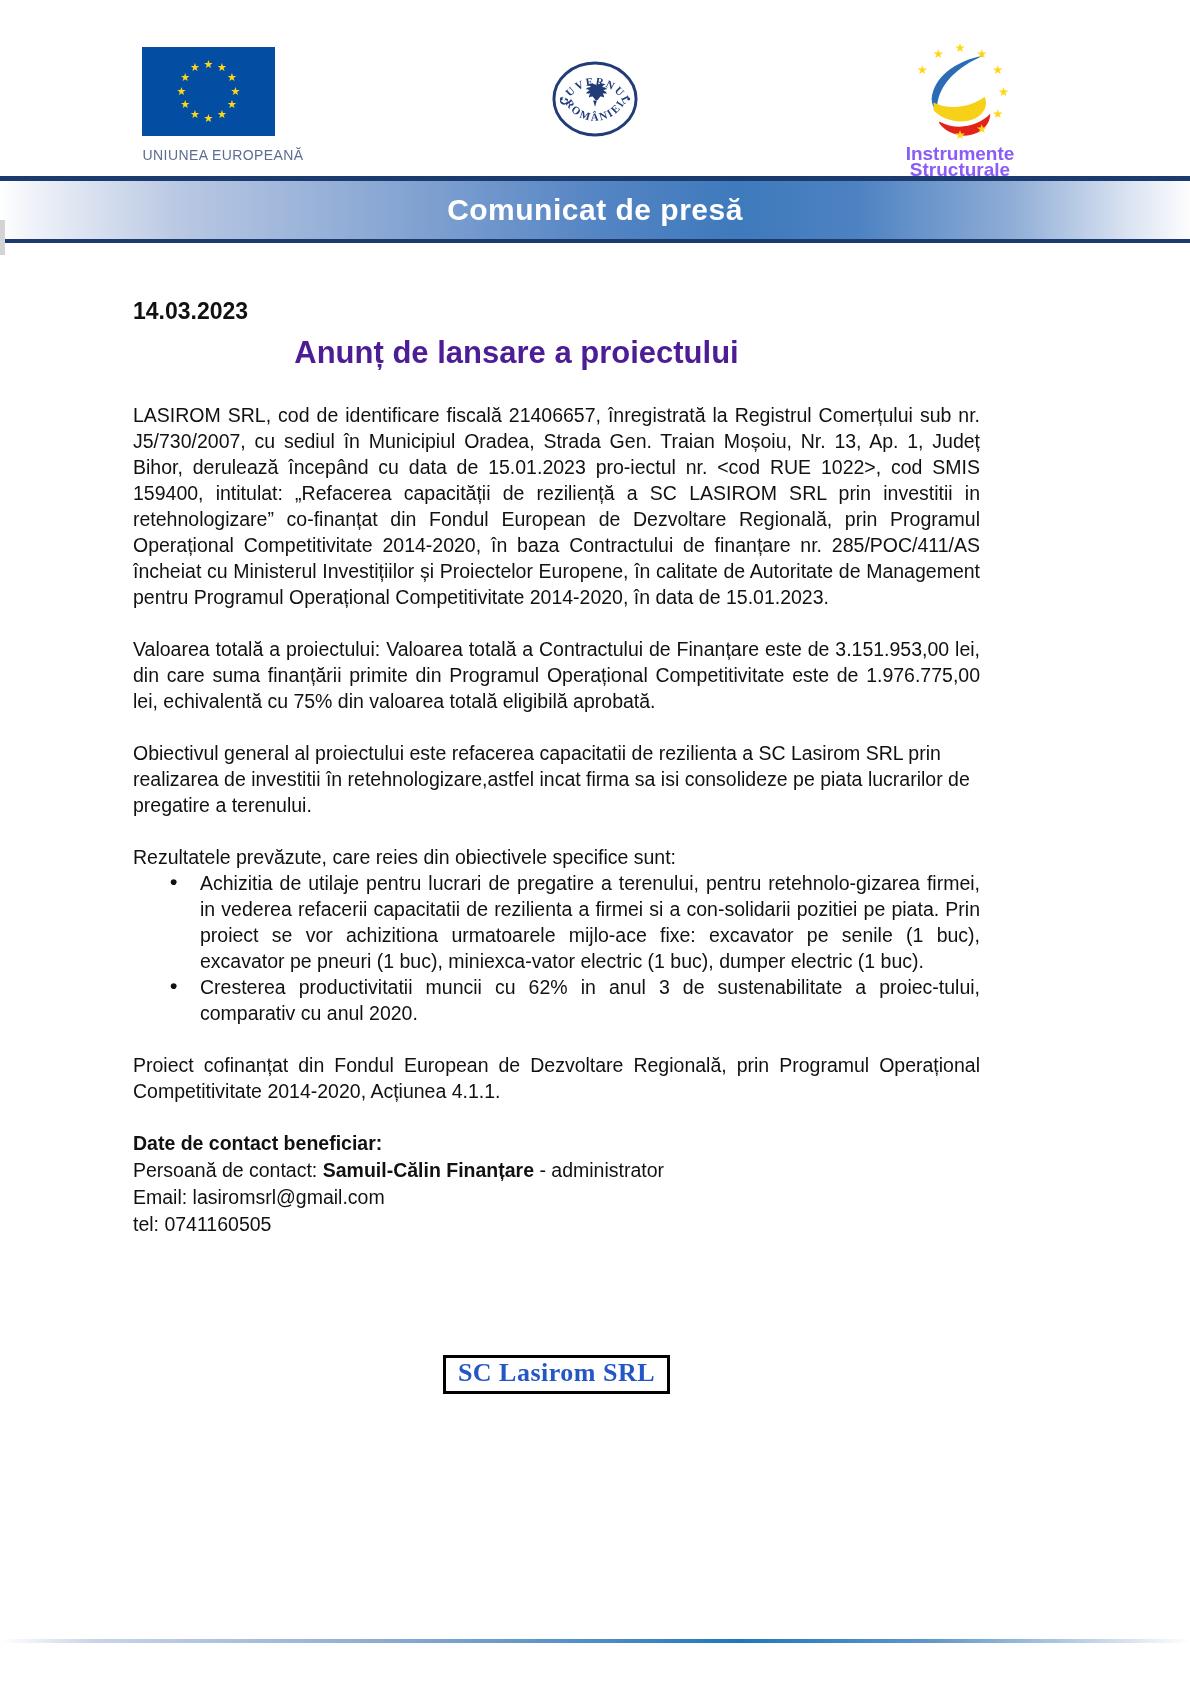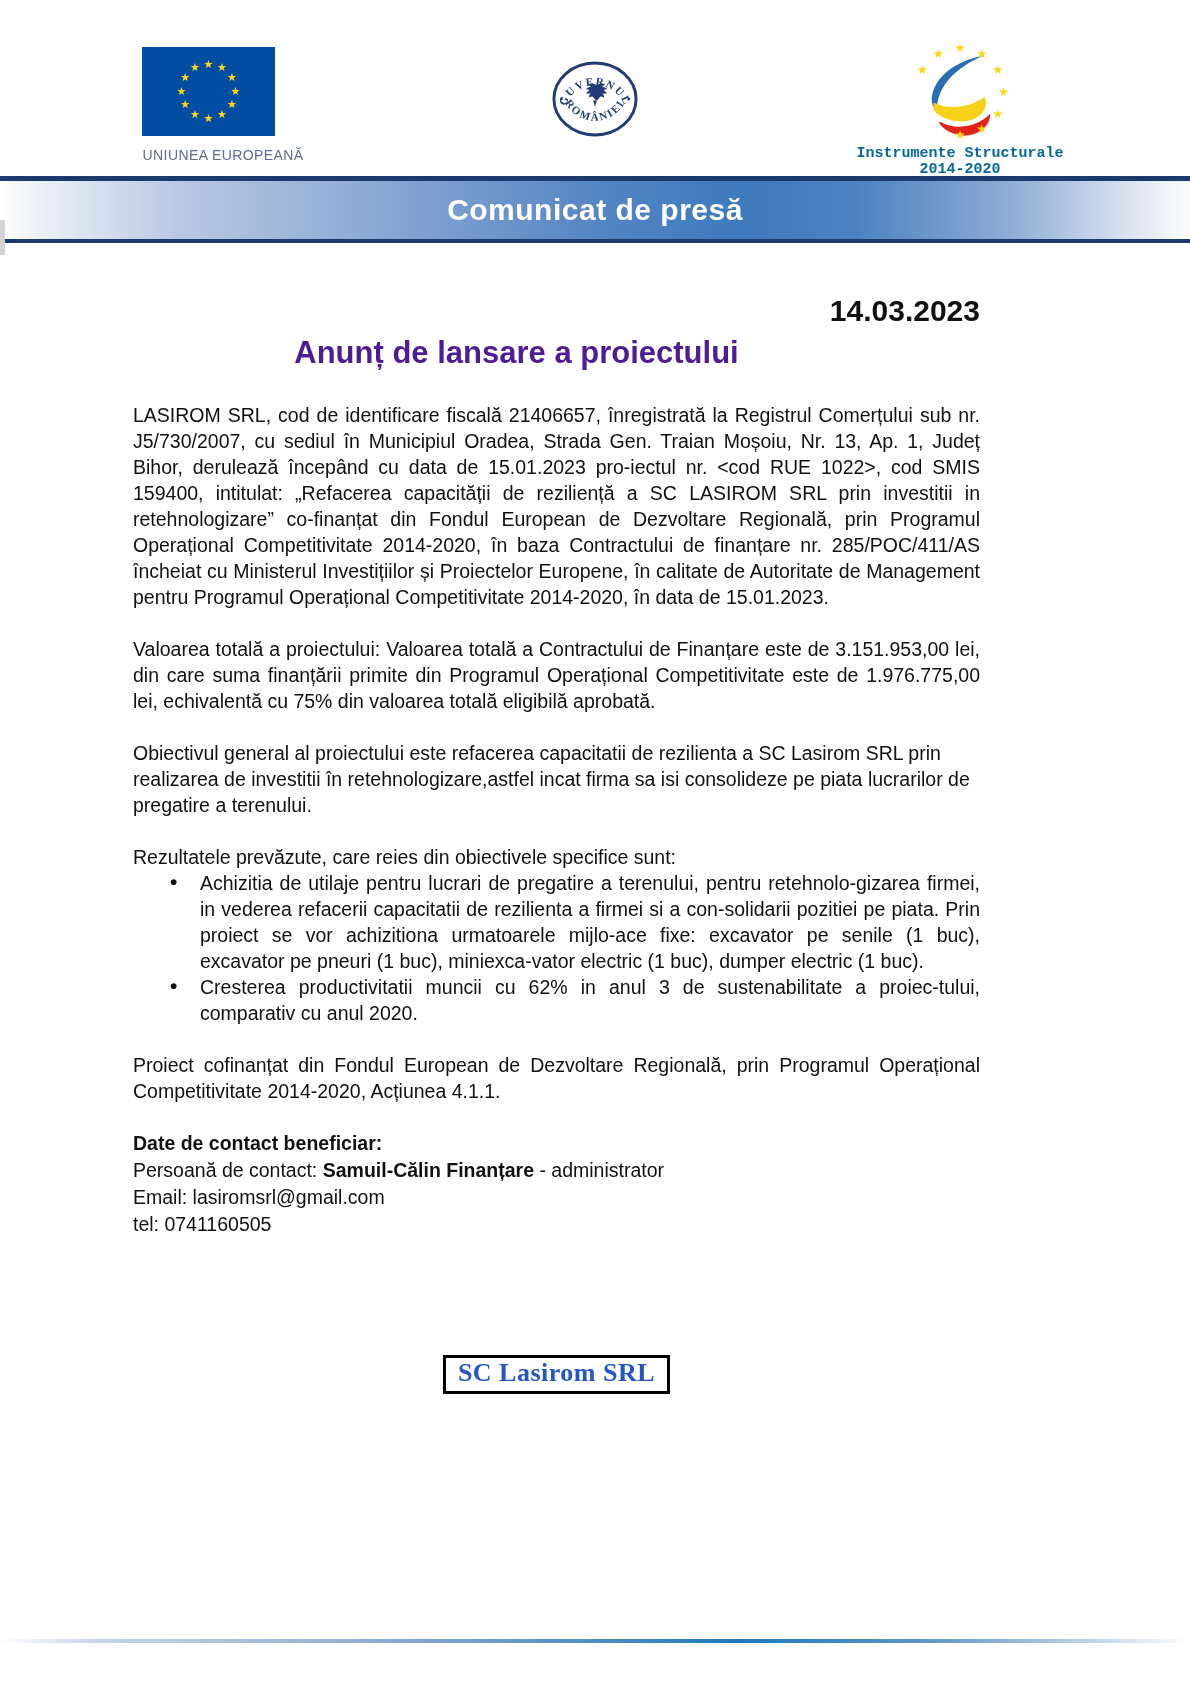--- a/index.html
+++ b/index.html
@@ -31,38 +31,38 @@
   .seal-ring { fill:none; stroke:var(--seal_navy); stroke-width:4; }
   .seal-text { fill:var(--seal_navy); font-family:"Liberation Serif", serif;
                font-weight:bold; font-size:15px; letter-spacing:2.5px; }
   .seal-dot  { fill:var(--seal_navy); }
   .seal-eagle{ fill:var(--seal_navy); }
 
   .is-logo { position:absolute; left:855px; top:42px; width:210px; text-align:center; }
   .is-logo svg { display:block; margin:0 auto; }
   .is-star { fill:var(--star_yellow); font-size:13px; text-anchor:middle; }
   .is-blue { fill:var(--is_blue); } .is-yellow { fill:var(--is_yellow); } .is-red { fill:var(--is_red); }
-  .is-label { font-size:15px; font-weight:bold; color:#0369a1; line-height:16px;font-family:Liberation Mono, monospace; }
+  .is-label { font-size:19px; font-weight:bold; color:#8b5cf6; line-height:16px; }
 
   
   .banner {
     position:absolute; left:0; top:176px; width:100%; height:58px;
     border-top:5px solid var(--banner_navy); border-bottom:4px solid var(--banner_navy);
     background:linear-gradient(90deg,#ffffff 0%,#eef1f8 3%,#b9c8e3 15%,#8aa8d4 32%,
                #5585c4 50%,#3e7abc 62%,#4d82c2 72%,#8fadd6 85%,#dbe4f1 95%,#fdfdfe 100%);
     text-align:center;
   }
   .banner-title { display:inline-block; line-height:58px; font-size:30px; font-weight:bold;
                   color:#ffffff; letter-spacing:0.5px; }
   .edge-tab { position:absolute; left:0; top:220px; width:5px; height:35px; background:#d4d4d4; }
 
   
   .content { position:absolute; left:133px; top:0; width:847px;
              font-size:19.5px; line-height:26px; }
-  .date  { margin-top:296px; text-align:right; font-size:30px; line-height:30px; font-weight:bold; }
+  .date  { margin-top:296px; font-size:23px; line-height:30px; font-weight:bold; }
   .title { margin:8px 80px 30px 0; text-align:center; font-size:31px; line-height:38px;
            font-weight:bold; color:#4c1d95; }
   .content p { margin:0 0 26px 0; }
   .just { text-align:justify; }
   .intro { margin-bottom:0 !important; }
   .content ul { list-style:none; margin:0 0 26px 0; padding:0; }
   .content li { position:relative; padding-left:67px; text-align:justify; }
   .content li::before { content:"•"; position:absolute; left:37px; top:-1px;
                         font-size:21px; font-weight:bold; }
   .bold { font-weight:bold; }

